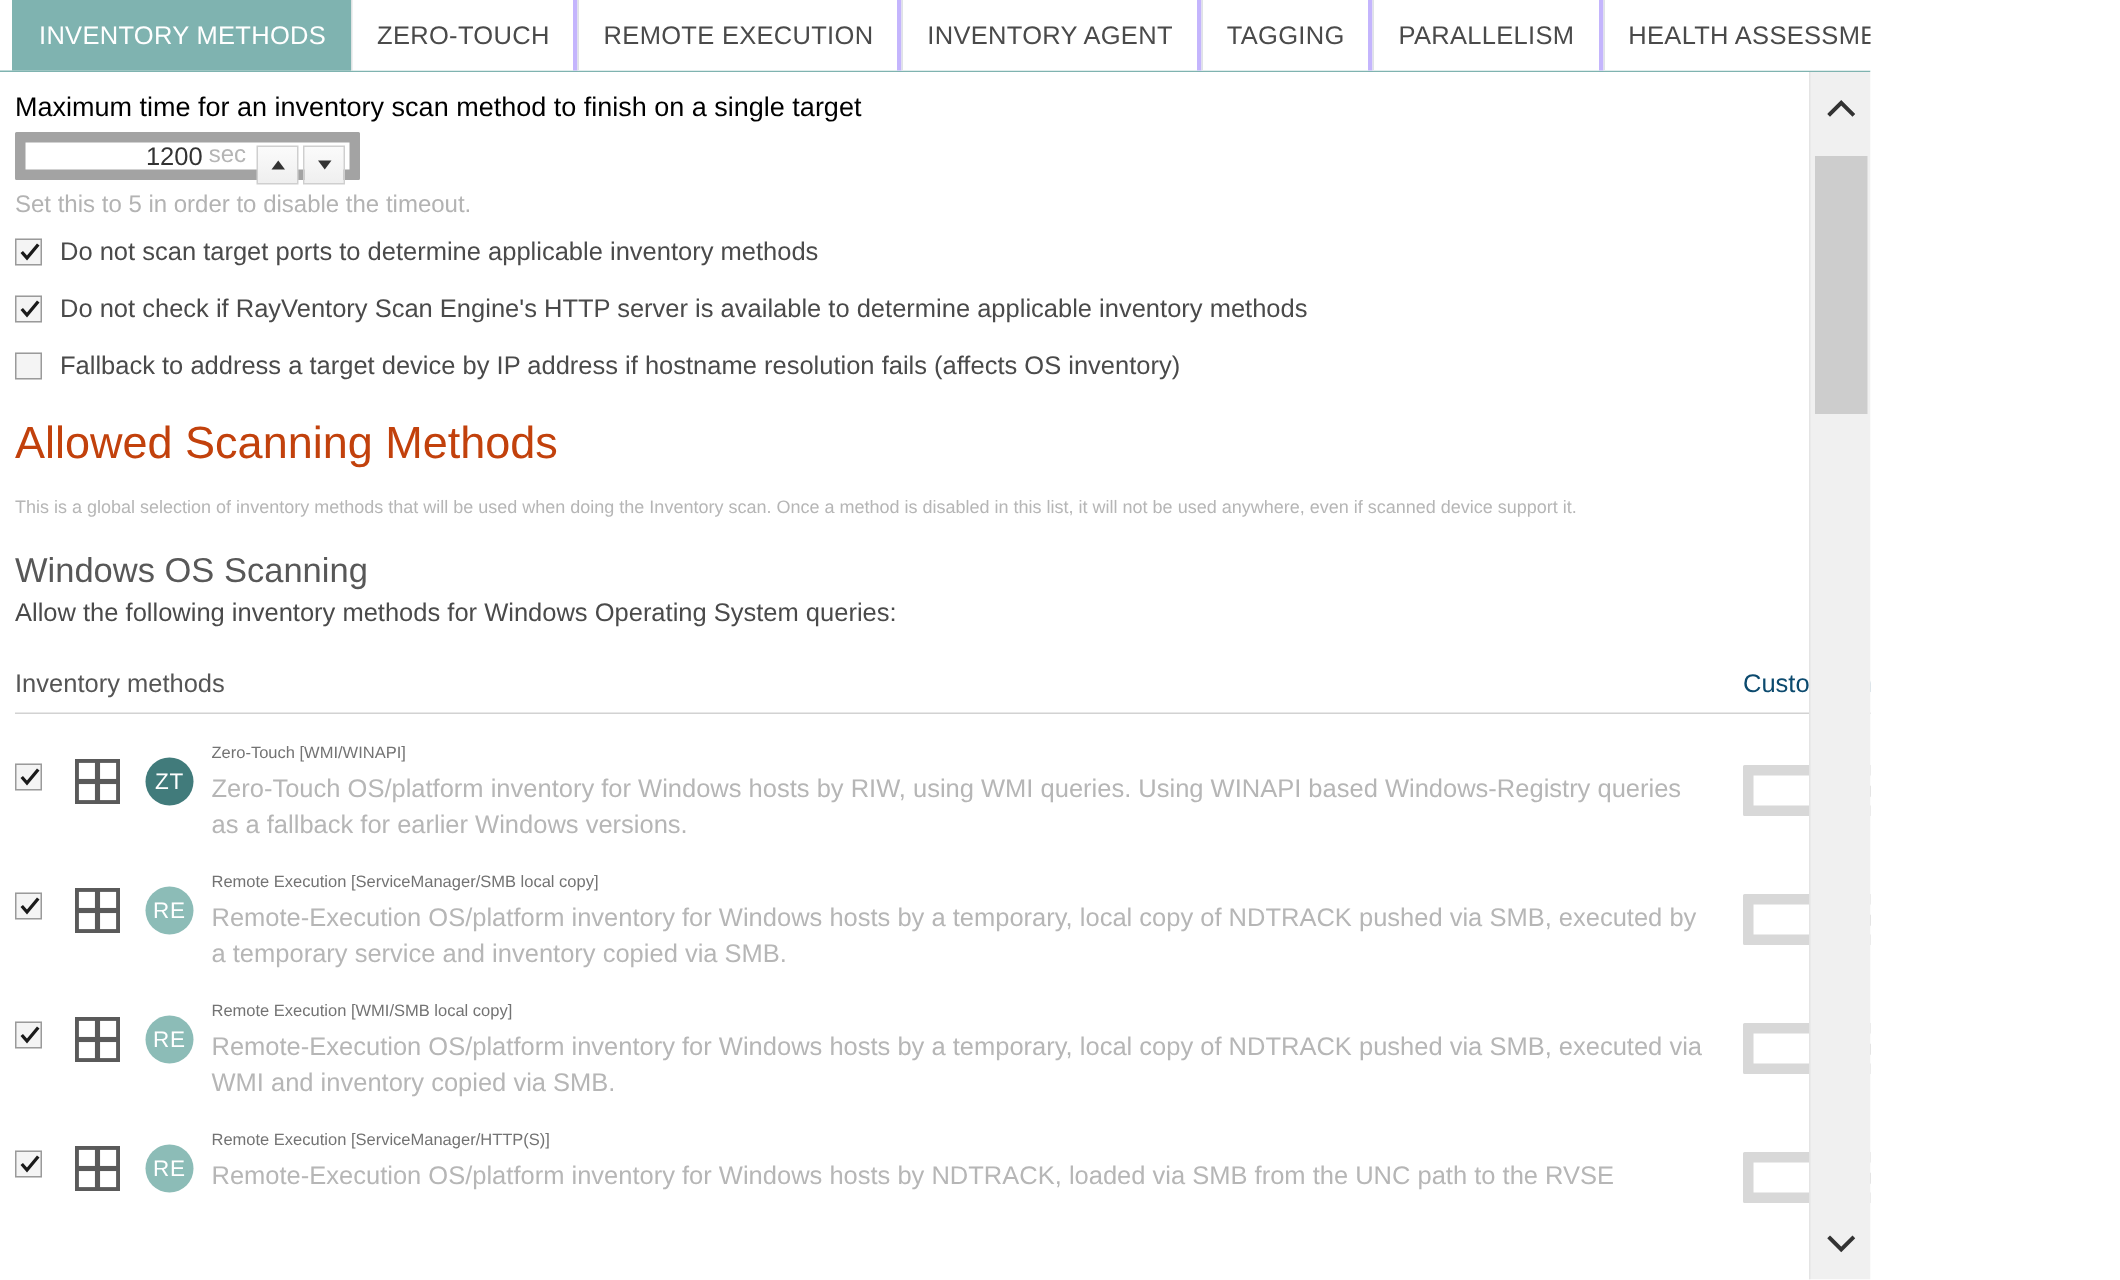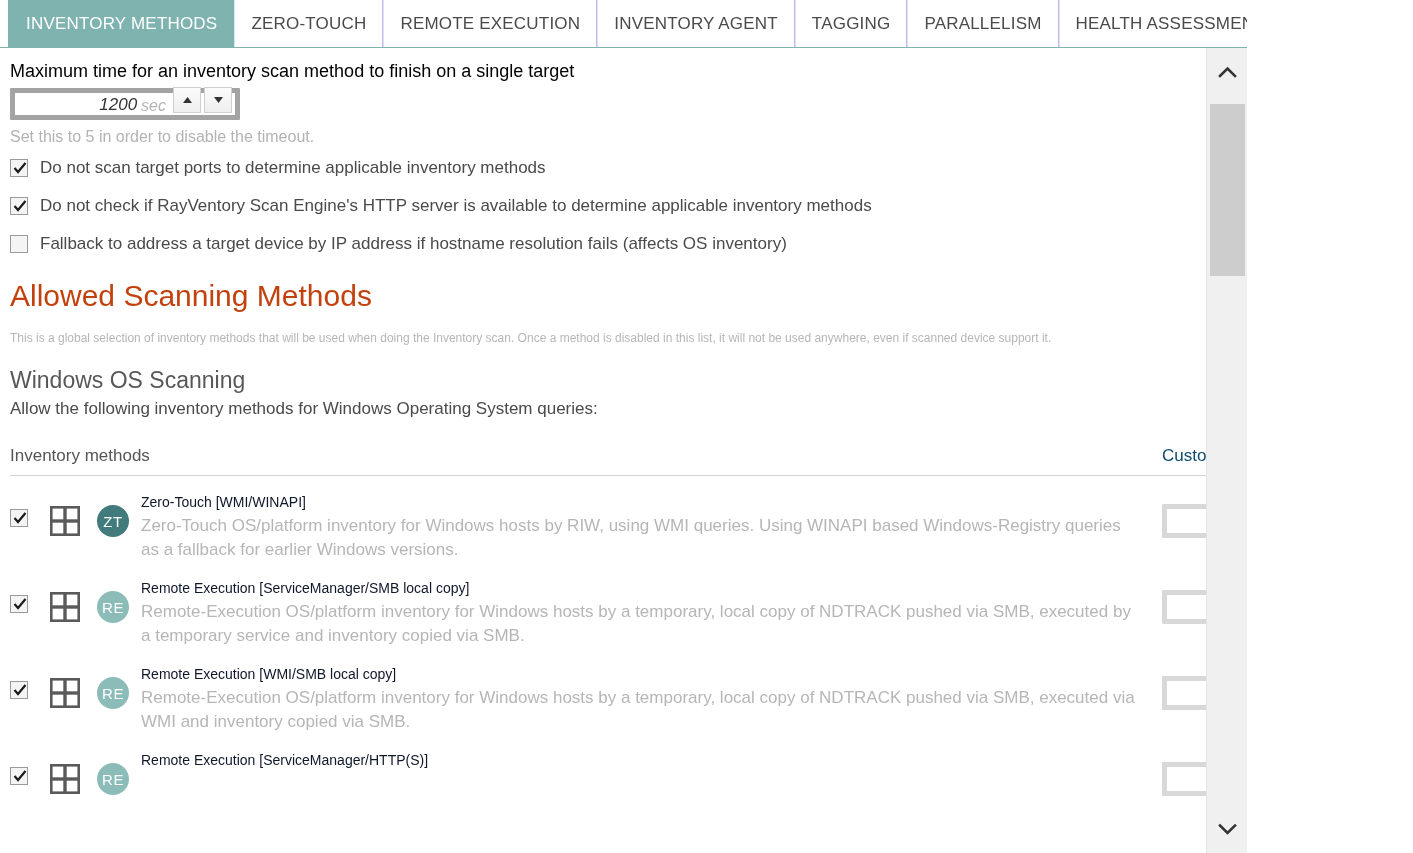--- a/index.html
+++ b/index.html
@@ -35,21 +35,21 @@
   }
   .tab {
     display: flex;
     align-items: center;
     padding: 0 16px;
     font-size: 17px;
     letter-spacing: 0.2px;
     color: #4a4a4a;
     background: #ffffff;
     border-left: 1px solid #dfe3e4;
-    border-right: 2px solid #c4b5fd;
+    border-right: 4px solid #c4b5fd;
     margin-right: -1px;
     white-space: nowrap;
     cursor: pointer;
     box-sizing: border-box;
   }
   .tab:first-child { border-left: none; }
   .tab.active {
     background: #7fb3b0;
     color: #ffffff;
     border-left: none;
@@ -72,28 +72,27 @@
   .field-label {
     font-size: 18px;
     color: #000000;
     margin: 0 0 6px 0;
     line-height: 22px;
   }
 
   
   .spinner {
     display: inline-flex;
-    align-items: flex-end;
-    border: 5px solid #a3a3a3;
+    align-items: flex-start;
+    border: 7px solid #a3a3a3;
     background: #ffffff;
     height: 32px;
     box-sizing: border-box;
     width: 230px;
     border-radius: 1px;
-    font-style: italic;
   }
   .spinner .value {
     flex: 1;
     display: flex;
     align-items: center;
     justify-content: flex-end;
     font-size: 17px;
     color: #333333;
     padding-right: 4px;
     outline: none;
@@ -233,22 +232,22 @@
     letter-spacing: 0.5px;
     margin: 15px 0 0 17px;
   }
   .mtext {
     flex: 1;
     margin-left: 12px;
     min-width: 0;
     padding-right: 20px;
   }
   .mtitle {
-    font-size: 14px;
-    color: #0f172a;
+    font-size: 11px;
+    color: #737373;
     line-height: 24px;
   }
   .mdesc {
     font-size: 17px;
     color: #b6b6b6;
     line-height: 24px;
   }
   .mtimeout {
     width: 195px;
     flex: 0 0 auto;
@@ -492,20 +491,21 @@
           <span class="grid-ico"><svg width="30" height="30" viewBox="0 0 30 30">
               <rect x="1.3" y="1.3" width="27.4" height="27.4" fill="none" stroke="#5a5a5a" stroke-width="2.6"></rect>
               <rect x="13.3" y="1.3" width="3.4" height="27.4" fill="#5a5a5a"></rect>
               <rect x="1.3" y="13.3" width="27.4" height="3.4" fill="#5a5a5a"></rect>
             </svg></span>
           <span class="badge" style="background:#8cbcb7">
             <span>RE</span>
           </span>
           <span class="mtext">
             <div class="mtitle">Remote Execution [ServiceManager/HTTP(S)]</div>
+            <div class="mdesc">Remote-Execution OS/platform inventory for Windows hosts by NDTRACK, loaded via SMB from the UNC path to the RVSE</div>
           </span>
           <span class="mtimeout"><div class="spinner empty">
               <div class="value"></div>
               <div class="unit">sec</div>
               <div class="btns">
                 <div class="sbtn">
                   <svg width="11" height="8" viewBox="0 0 11 8">
                     <polygon points="5.5,1 10,7 1,7" fill="#b8b8b8"></polygon>
                   </svg>
                 </div>

